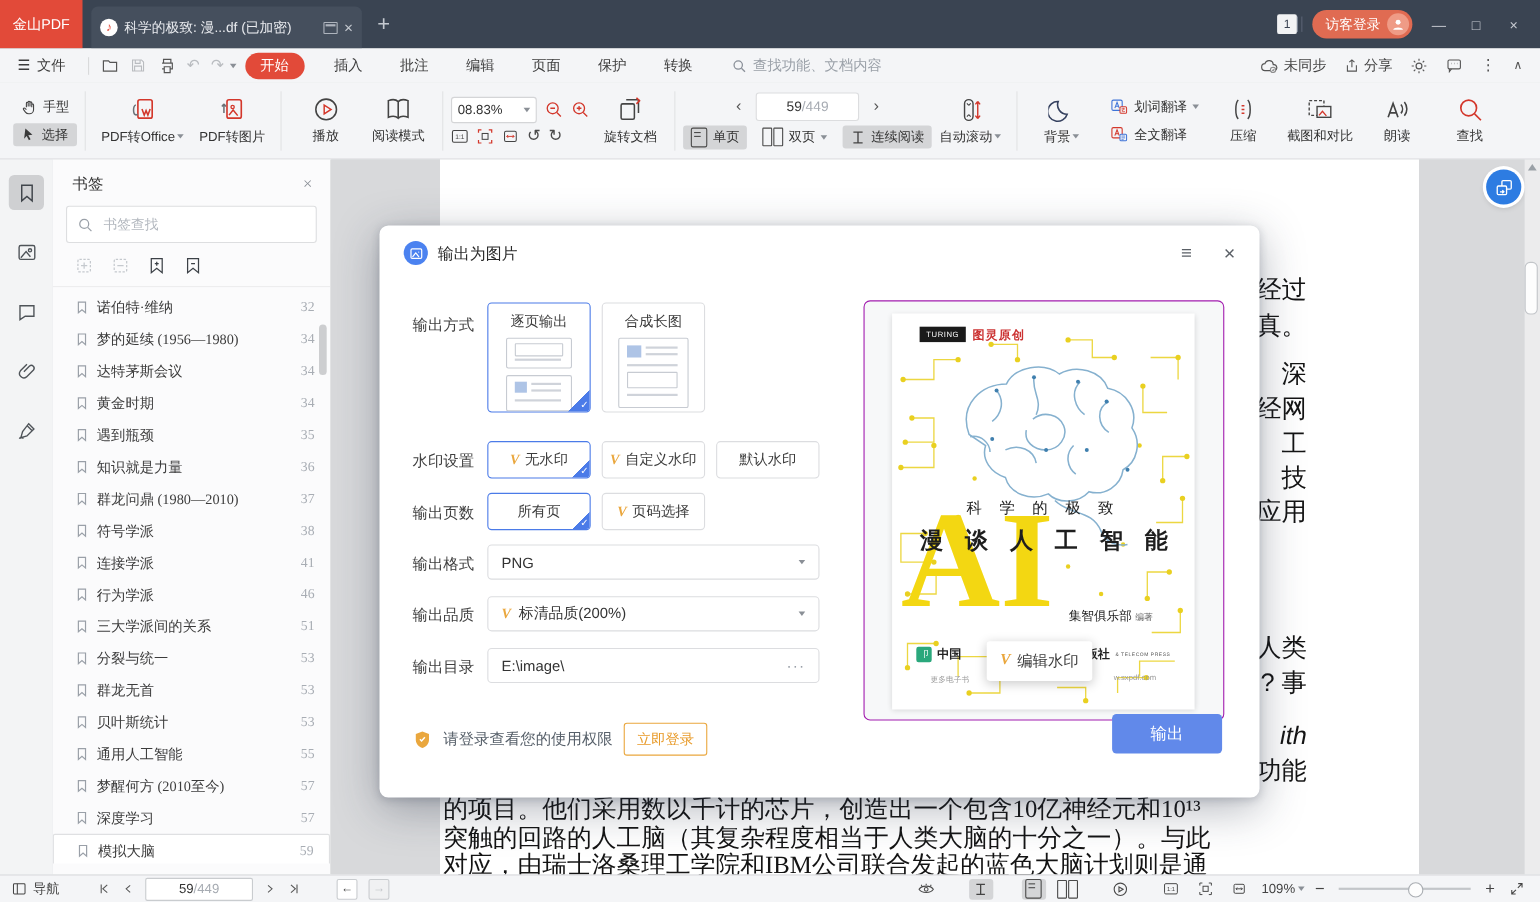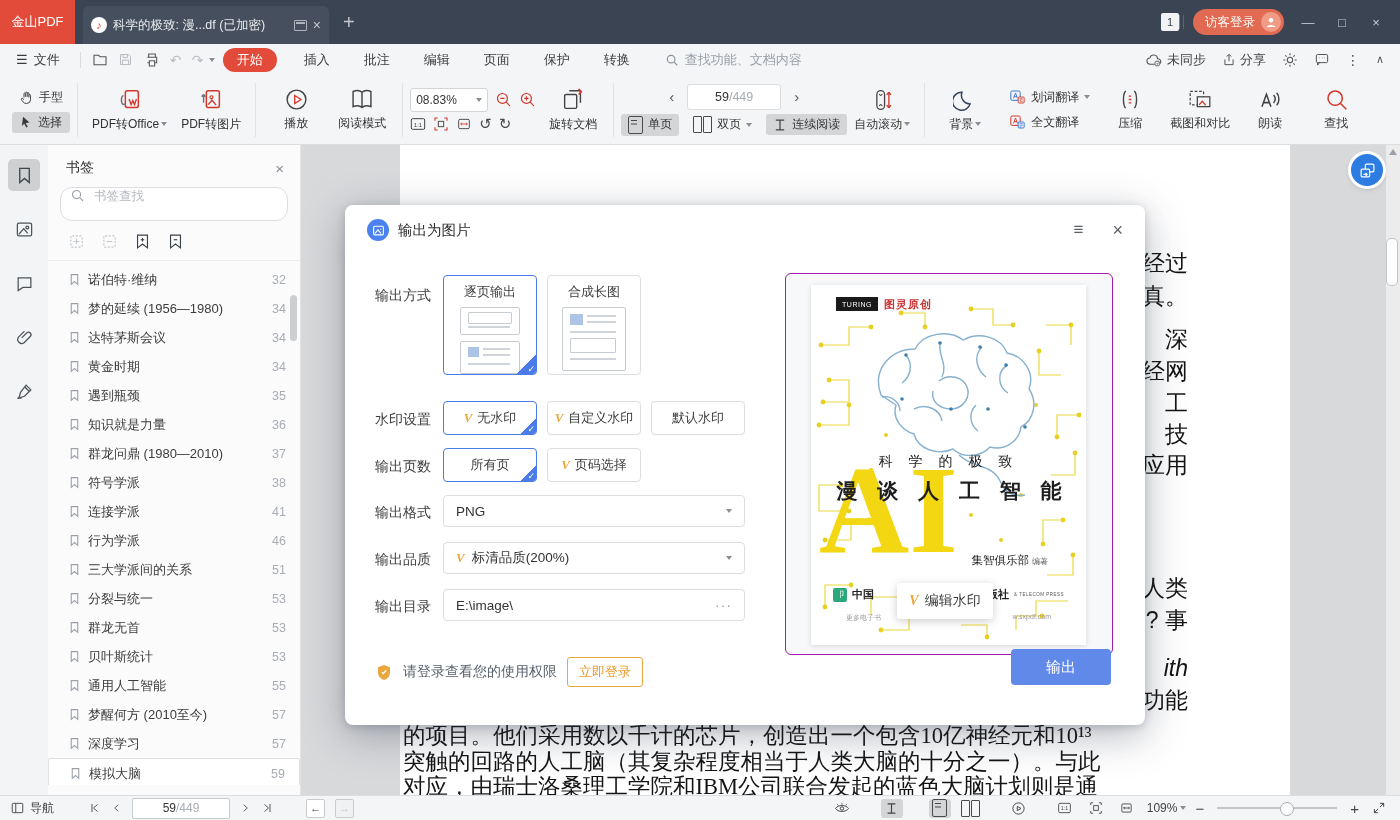--- a/index.html
+++ b/index.html
@@ -67,25 +67,25 @@
   .mini-page2{display:flex;gap:1px;}
   .mini-page2 i{width:7px;height:15px;border:1.2px solid #4a4a4a;border-radius:1px;}
 
   
   .iconstrip{position:absolute;left:0;top:145px;width:48px;height:650px;background:#f3f4f5;
              display:flex;flex-direction:column;align-items:center;gap:22px;padding-top:14px;box-sizing:border-box;}
   .strip-ic{width:32px;height:32px;border-radius:5px;display:flex;align-items:center;justify-content:center;color:#4f5459;}
   .strip-ic.sel{background:#cfd0d2;}
 
   
-  .bmpanel{position:absolute;left:48px;top:145px;width:253px;height:650px;background:#fbfbfc;border-right:1px solid #e2e3e4;box-sizing:border-box;}
+  .bmpanel{position:absolute;left:48px;top:145px;width:253px;height:650px;background:#fbfbfc;border-right:1px solid #e2e3e4;box-sizing:border-box;font-family:Liberation Serif, serif;}
   .bm-head{display:flex;align-items:center;justify-content:space-between;padding:14px 16px 10px 18px;font-size:14px;color:#333;}
   .bm-close{color:#8a8f96;font-size:15px;}
-  .bm-search{margin:0 12px;height:32px;border:1px solid #dddee0;border-radius:12px;background:#fff;
-             display:flex;align-items:flex-start;gap:7px;padding:0 9px;}
+  .bm-search{margin:0 12px;height:32px;border:1px solid #dddee0;border-radius:3px;background:#fff;
+             display:flex;align-items:center;gap:7px;padding:0 9px;}
   .bm-search input{border:none;outline:none;font-size:12.5px;color:#333;width:150px;background:transparent;font-family:inherit;}
   .bm-search input::placeholder{color:#b3b8bf;}
   .bm-tools{display:flex;align-items:center;gap:16px;padding:12px 0 10px 20px;border-bottom:1px solid #ededee;margin:0 0px 4px 0;}
   .bm-list{overflow:hidden;height:520px;}
   .bm-row{height:29px;display:flex;align-items:center;padding:0 14px 0 20px;gap:7px;font-size:13px;color:#3c3c3c;}
   .bm-row .pg{margin-left:auto;color:#a8adb4;font-size:12.5px;}
   .bm-row .ttl{white-space:nowrap;overflow:hidden;text-overflow:ellipsis;}
   .bm-row:last-child{border:1px solid #dfe0e2;background:#fff;border-radius:2px;}
   .bm-scroll{position:absolute;right:3px;top:150px;width:7px;height:46px;background:#cdced0;border-radius:4px;}
 

